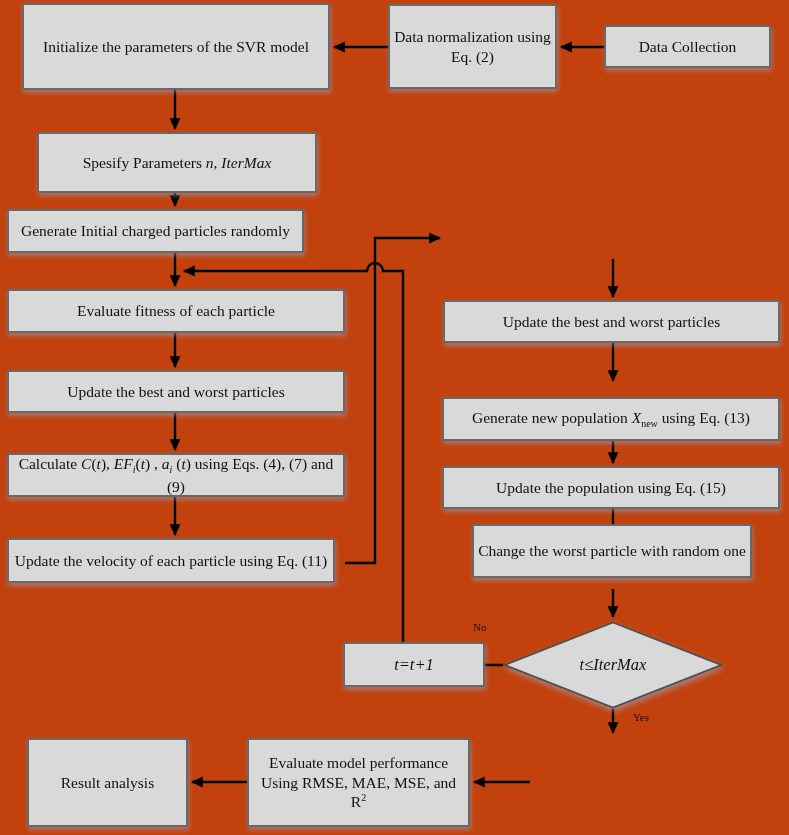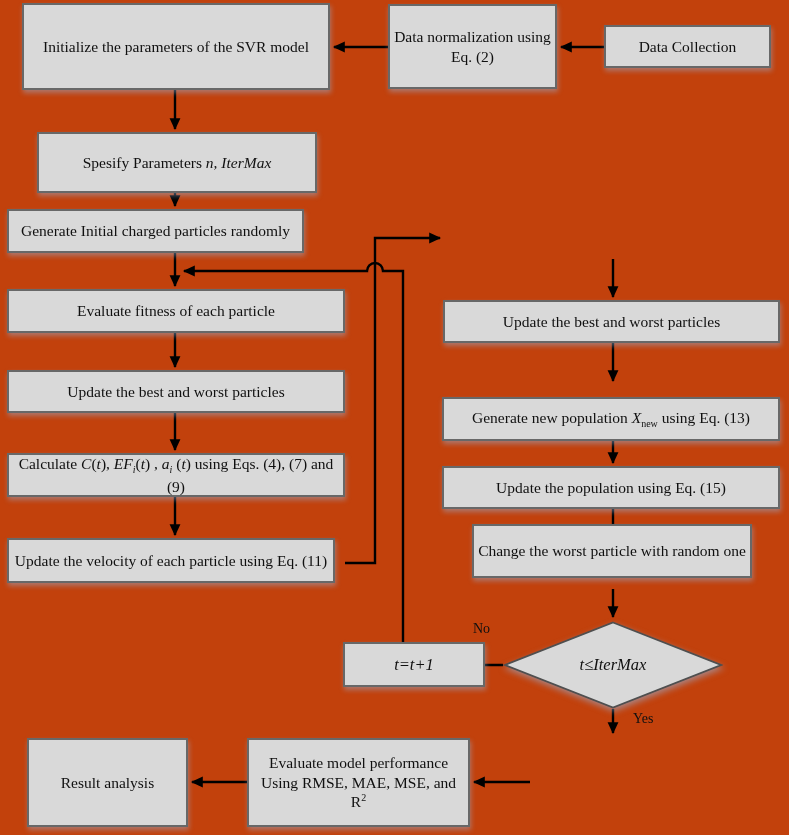--- a/index.html
+++ b/index.html
@@ -14,21 +14,21 @@
     font-size:15.5px;line-height:1.28;color:#101010;
     box-shadow:1px 3px 5px rgba(150,185,225,.45);
     padding:1px 3px;
   }
   .node i{font-style:italic;}
   .node sub{font-size:10px;}
   .node sup{font-size:10px;}
   #edges{position:absolute;left:0;top:0;pointer-events:none;}
   .edge{stroke:#000000;stroke-width:2.4;fill:none;}
   .edge-label{
-    position:absolute;font-size:14px;color:#101010;white-space:nowrap;
+    position:absolute;font-size:11px;color:#101010;white-space:nowrap;
   }
   .diamond-wrap{position:absolute;}
   .diamond-wrap svg{display:block;filter:drop-shadow(1px 3px 3px rgba(150,185,225,.55));}
   .diamond-label{
     position:absolute;left:0;top:0;width:100%;height:100%;
     display:flex;align-items:center;justify-content:center;
     font-size:16.5px;color:#101010;
   }
 </style>
 </head>

